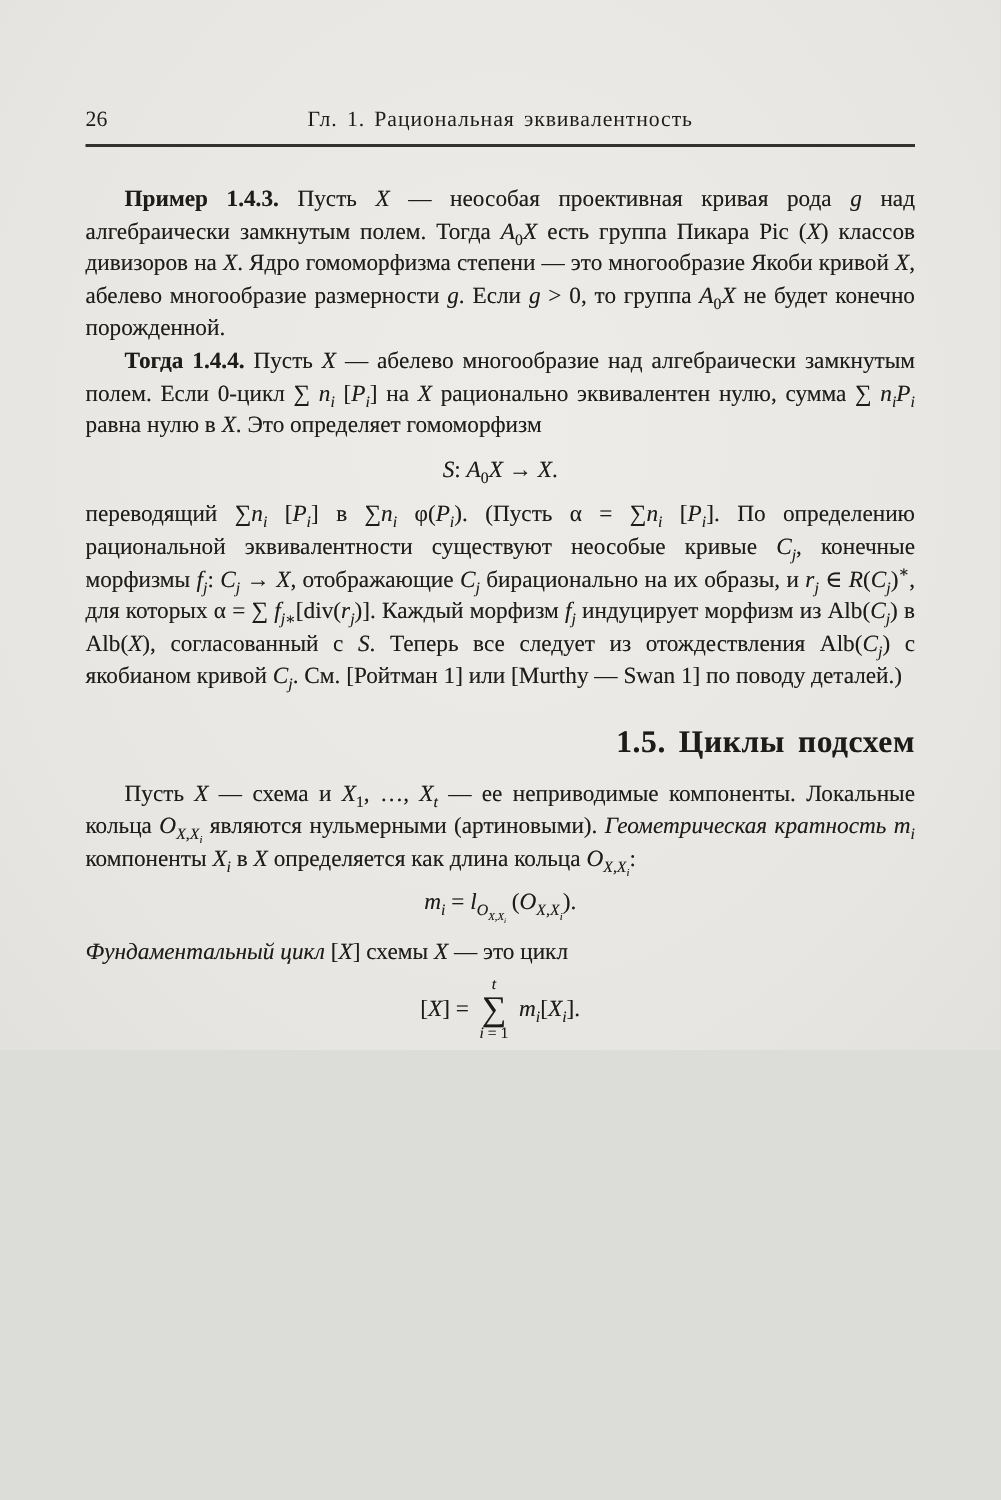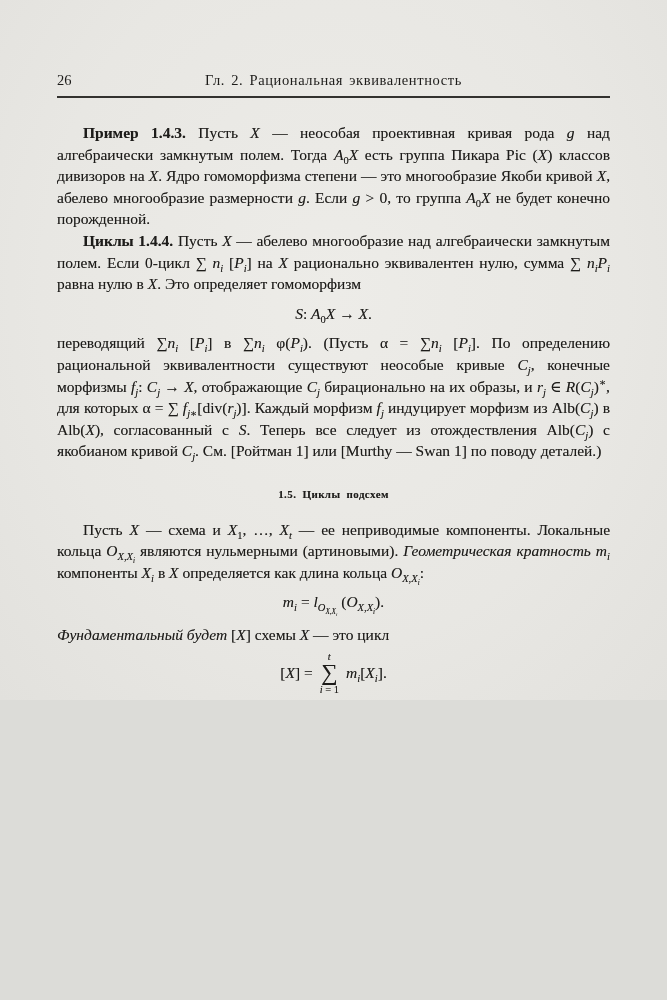--- a/index.html
+++ b/index.html
@@ -41,23 +41,23 @@
   .para.indent { text-indent: 26px; }
   .gap { margin-top: 0; }
   sub, sup { line-height: 0; }
   sub { font-size: 68%; }
   sup { font-size: 68%; }
   .formula {
     text-align: center;
     margin: 8px 0 8px 0;
   }
   .sechead {
-    font-size: 11px;
+    font-size: 21px;
     font-weight: bold;
-    text-align: center;
+    text-align: right;
     letter-spacing: 0.4px;
     word-spacing: 3px;
     margin: 22px 0 13px 0;
   }
   .bigsum {
     display: flex;
     justify-content: center;
     align-items: center;
     gap: 7px;
     margin: 5px 0 7px 0;
@@ -71,45 +71,45 @@
   .limit { font-size: 10.5px; line-height: 1.1; }
   .sigma { font-size: 23px; line-height: 0.95; }
 </style>
 </head>
 <body>
 
 <div class="scan">
 
   <header class="pagehead">
     <span class="pagenum">26</span>
-    <span class="runtitle">Гл. 2. Рациональная эквивалентность</span>
+    <span class="runtitle">Гл. 1. Рациональная эквивалентность</span>
   </header>
 
   <div class="rule"></div>
 
   <main class="body">
 
 
     <p class="para indent gap"><b>Пример 1.4.3.</b> Пусть <i>X</i> — неособая проективная кривая рода <i>g</i> над алгебраически замкнутым полем. Тогда <i>A</i><sub>0</sub><i>X</i> есть группа Пикара Pic (<i>X</i>) классов дивизоров на <i>X</i>. Ядро гомоморфизма степени — это многообразие Якоби кривой <i>X</i>, абелево многообразие размерности <i>g</i>. Если <i>g</i> &gt; 0, то группа <i>A</i><sub>0</sub><i>X</i> не будет конечно порожденной.</p>
 
-    <p class="para indent gap"><b>Циклы 1.4.4.</b> Пусть <i>X</i> — абелево многообразие над алгебраически замкнутым полем. Если 0-цикл ∑ <i>n<sub>i</sub></i> [<i>P<sub>i</sub></i>] на <i>X</i> рационально эквивалентен нулю, сумма ∑ <i>n<sub>i</sub>P<sub>i</sub></i> равна нулю в <i>X</i>. Это определяет гомоморфизм</p>
+    <p class="para indent gap"><b>Тогда 1.4.4.</b> Пусть <i>X</i> — абелево многообразие над алгебраически замкнутым полем. Если 0-цикл ∑ <i>n<sub>i</sub></i> [<i>P<sub>i</sub></i>] на <i>X</i> рационально эквивалентен нулю, сумма ∑ <i>n<sub>i</sub>P<sub>i</sub></i> равна нулю в <i>X</i>. Это определяет гомоморфизм</p>
 
     <div class="formula"><i>S</i>: <i>A</i><sub>0</sub><i>X</i> → <i>X</i>.</div>
 
 
 
     <p class="para">переводящий ∑<i>n<sub>i</sub></i> [<i>P<sub>i</sub></i>] в ∑<i>n<sub>i</sub></i> φ(<i>P<sub>i</sub></i>). (Пусть α = ∑<i>n<sub>i</sub></i> [<i>P<sub>i</sub></i>]. По определению рациональной эквивалентности существуют неособые кривые <i>C<sub>j</sub></i>, конечные морфизмы <i>f<sub>j</sub></i>: <i>C<sub>j</sub></i> → <i>X</i>, отображающие <i>C<sub>j</sub></i> бирационально на их образы, и <i>r<sub>j</sub></i> ∈ <i>R</i>(<i>C<sub>j</sub></i>)<sup>∗</sup>, для которых α = ∑ <i>f</i><sub><i>j</i>∗</sub>[div(<i>r<sub>j</sub></i>)]. Каждый морфизм <i>f<sub>j</sub></i> индуцирует морфизм из Alb(<i>C<sub>j</sub></i>) в Alb(<i>X</i>), согласованный с <i>S</i>. Теперь все следует из отождествления Alb(<i>C<sub>j</sub></i>) с якобианом кривой <i>C<sub>j</sub></i>. См. [Ройтман 1] или [Murthy — Swan 1] по поводу деталей.)</p>
 
     <h2 class="sechead">1.5. Циклы подсхем</h2>
 
     <p class="para indent">Пусть <i>X</i> — схема и <i>X</i><sub>1</sub>, …, <i>X<sub>t</sub></i> — ее неприводимые компоненты. Локальные кольца <i>O</i><sub><i>X</i>,<i>X<sub>i</sub></i></sub> являются нульмерными (артиновыми). <i>Геометрическая кратность</i> <i>m<sub>i</sub></i> компоненты <i>X<sub>i</sub></i> в <i>X</i> определяется как длина кольца <i>O</i><sub><i>X</i>,<i>X<sub>i</sub></i></sub>:</p>
 
     <div class="formula"><i>m<sub>i</sub></i> = <i>l</i><sub><i>O</i><sub><i>X</i>,<i>X<sub>i</sub></i></sub></sub> (<i>O</i><sub><i>X</i>,<i>X<sub>i</sub></i></sub>).</div>
 
-    <p class="para"><i>Фундаментальный будет</i> [<i>X</i>] схемы <i>X</i> — это цикл</p>
+    <p class="para"><i>Фундаментальный цикл</i> [<i>X</i>] схемы <i>X</i> — это цикл</p>
 
     <div class="formula bigsum">
       <span>[<i>X</i>] =</span>
       <span class="sigma-stack">
         <span class="limit"><i>t</i></span>
         <span class="sigma">∑</span>
         <span class="limit"><i>i</i> = 1</span>
       </span>
       <span><i>m<sub>i</sub></i>[<i>X<sub>i</sub></i>].</span>
     </div>

